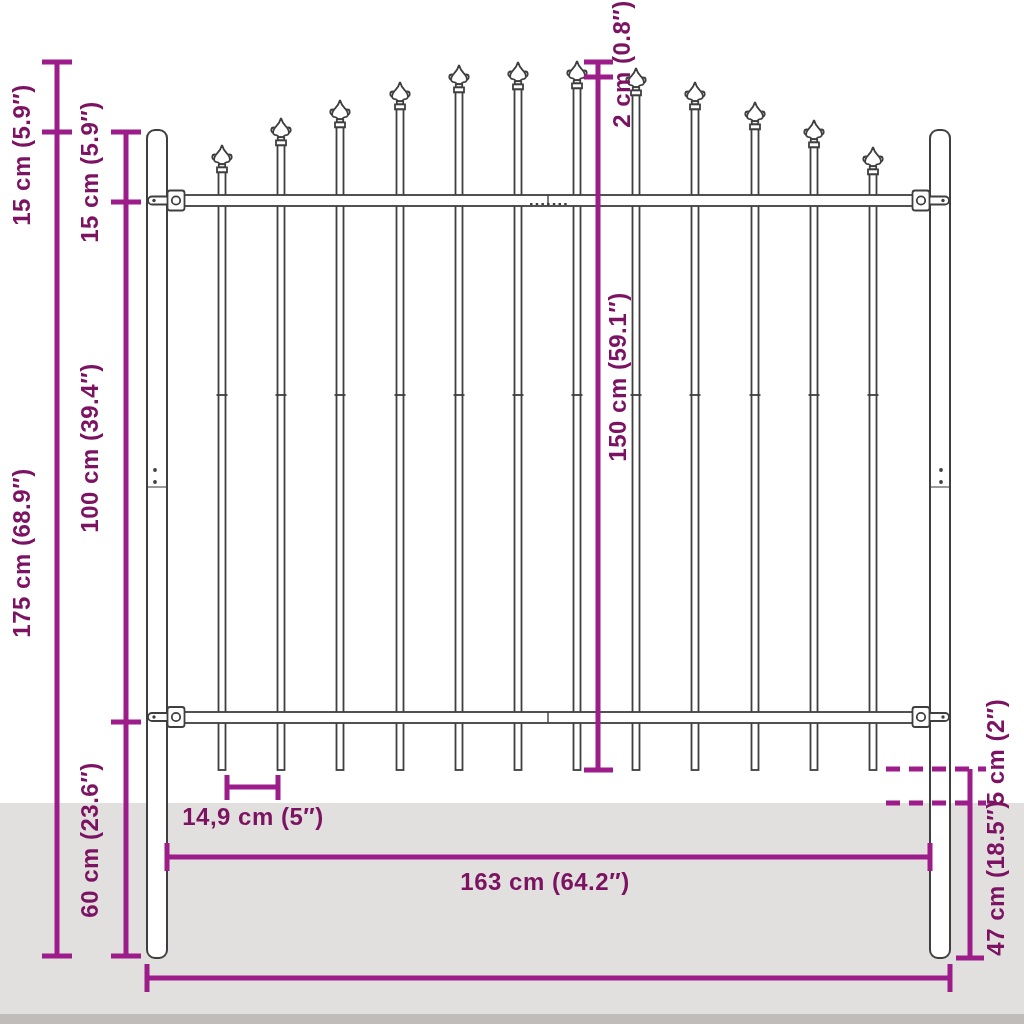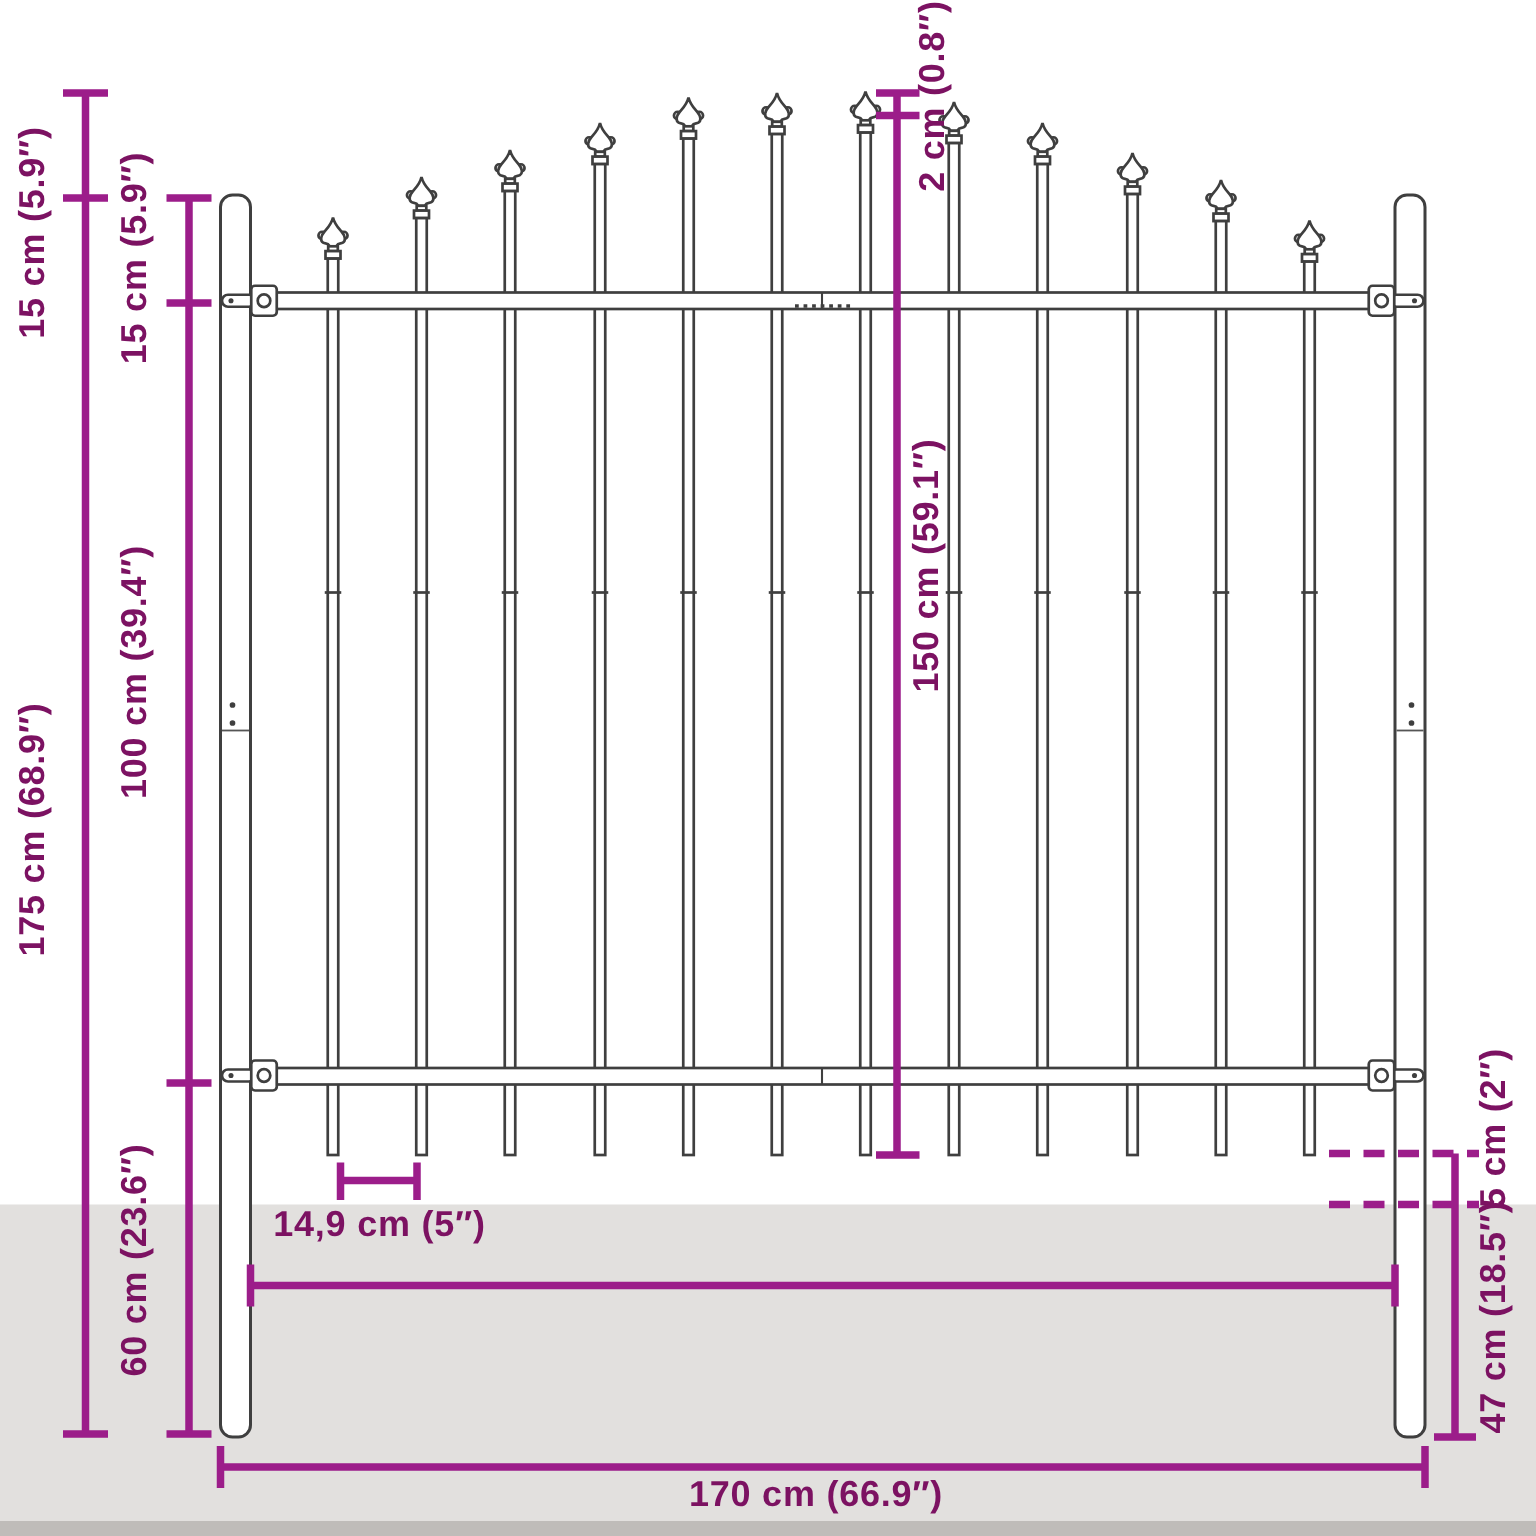--- a/index.html
+++ b/index.html
@@ -204,16 +204,16 @@
   </svg>
 
   <div class="dim-label rot" style="left:22px;top:155px">15 cm (5.9″)</div>
   <div class="dim-label rot" style="left:22px;top:553px">175 cm (68.9″)</div>
   <div class="dim-label rot" style="left:90px;top:172px">15 cm (5.9″)</div>
   <div class="dim-label rot" style="left:90px;top:448px">100 cm (39.4″)</div>
   <div class="dim-label rot" style="left:90px;top:840px">60 cm (23.6″)</div>
   <div class="dim-label rot" style="left:622px;top:64px">2 cm (0.8″)</div>
   <div class="dim-label rot" style="left:618px;top:377px">150 cm (59.1″)</div>
   <div class="dim-label" style="left:253px;top:817px">14,9 cm (5″)</div>
-  <div class="dim-label" style="left:544px;top:997px">170 cm (66.9″)</div>
+  <div class="dim-label" style="left:545px;top:882px">163 cm (64.2″)</div>
   <div class="dim-label rot" style="left:996px;top:752px">5 cm (2″)</div>
   <div class="dim-label rot" style="left:996px;top:878px">47 cm (18.5″)</div>
 </div>
 
 </body></html>

